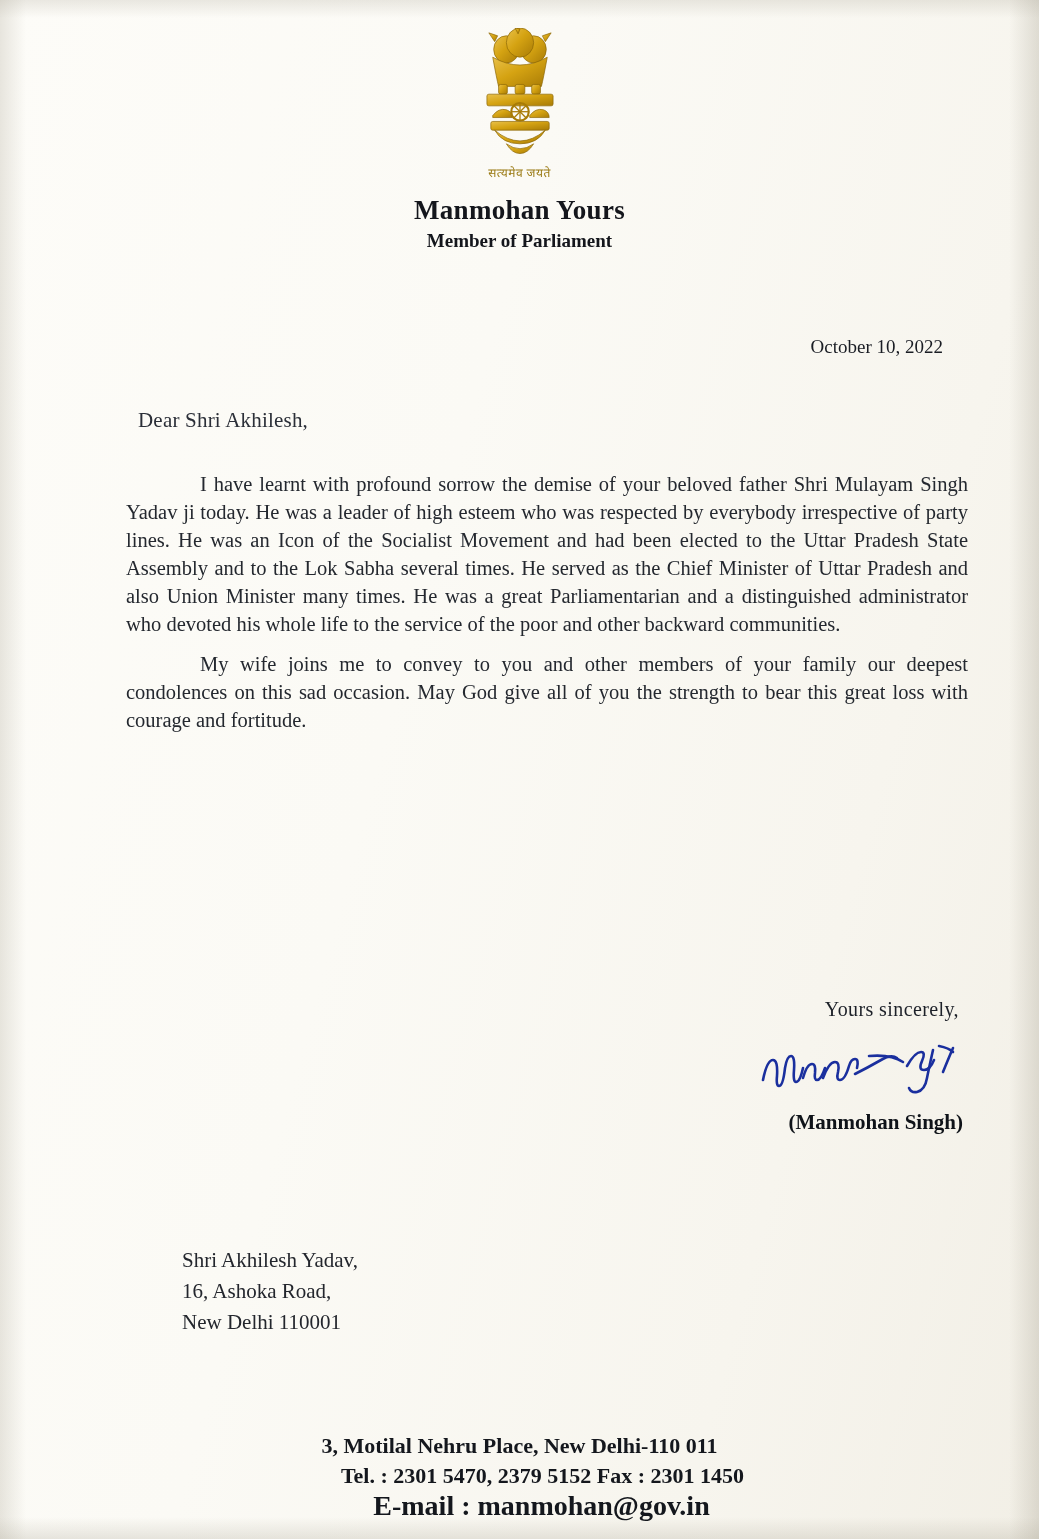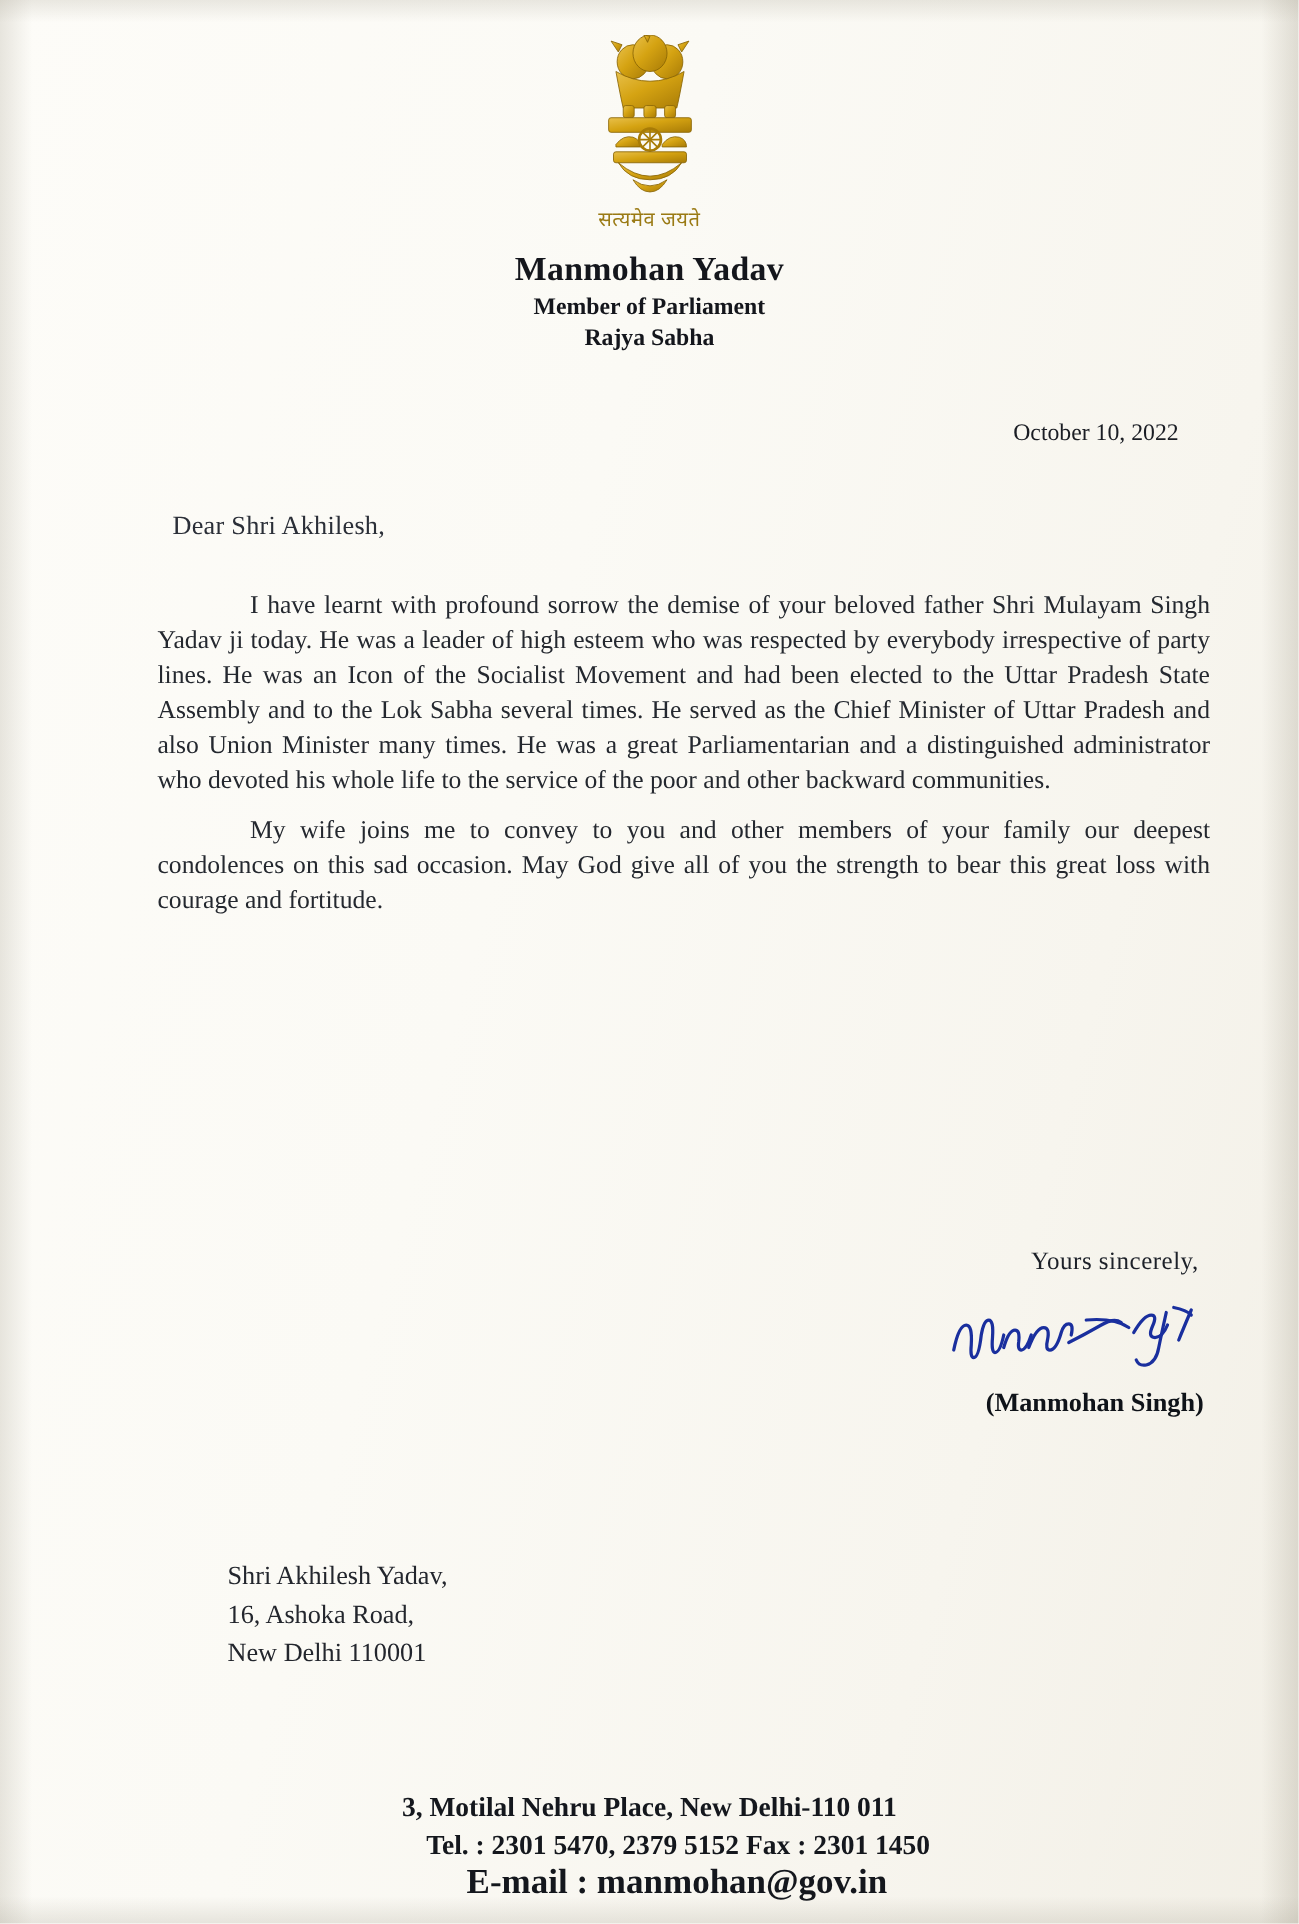--- a/index.html
+++ b/index.html
@@ -53,21 +53,21 @@
     text-align: center;
   }
   .emblem {
     width: 104px;
     height: 146px;
     margin: 0 auto;
     display: block;
   }
   .emblem-motto {
     font-family: "Liberation Serif", serif;
-    font-size: 16px;
+    font-size: 12px;
     color: #9a7a14;
     letter-spacing: 0.5px;
     margin-top: -10px;
   }
   .lh-name {
     font-family: "Liberation Serif", serif;
     font-weight: bold;
     font-size: 27px;
     color: #14161c;
     letter-spacing: 0.3px;
@@ -229,23 +229,22 @@
           <line x1="45.6" y1="92.4" x2="58.4" y2="79.6"></line>
         </g>
 
         <rect x="22" y="96" width="60" height="9" rx="2"></rect>
         <path d="M26 105 q26 22 52 0 q-8 14 -26 14 q-18 0 -26 -14 z"></path>
         <path d="M38 119 q14 10 28 0 q-6 10 -14 10 q-8 0 -14 -10 z"></path>
       </g>
     </svg>
 
     <div class="emblem-motto">सत्यमेव जयते</div>
-    <div class="lh-name">Manmohan Yadav</div>
+    <div class="lh-name">Manmohan Yours</div>
     <div class="lh-role">Member of Parliament</div>
-    <div class="lh-house">Rajya Sabha</div>
   </div>
 
   <div class="date">October 10, 2022</div>
 
   <div class="salutation">Dear  Shri Akhilesh,</div>
 
   <div class="letter-body">
     <p>I  have  learnt  with  profound  sorrow  the  demise  of  your  beloved  father  Shri Mulayam Singh Yadav ji today.  He was a leader of high esteem who was  respected by everybody  irrespective of party lines. He was an Icon of the Socialist Movement and had been elected to the Uttar Pradesh State Assembly  and to the Lok Sabha several times. He served as the Chief Minister of Uttar Pradesh and also Union Minister many times. He was a great Parliamentarian and a distinguished administrator who devoted his whole life to the service of the poor and other backward communities.</p>
     <p class="second">My wife joins me to convey  to you and other  members  of your family  our deepest condolences  on this sad  occasion.  May God give all of you  the strength to bear this great loss  with courage and fortitude.</p>
   </div>

